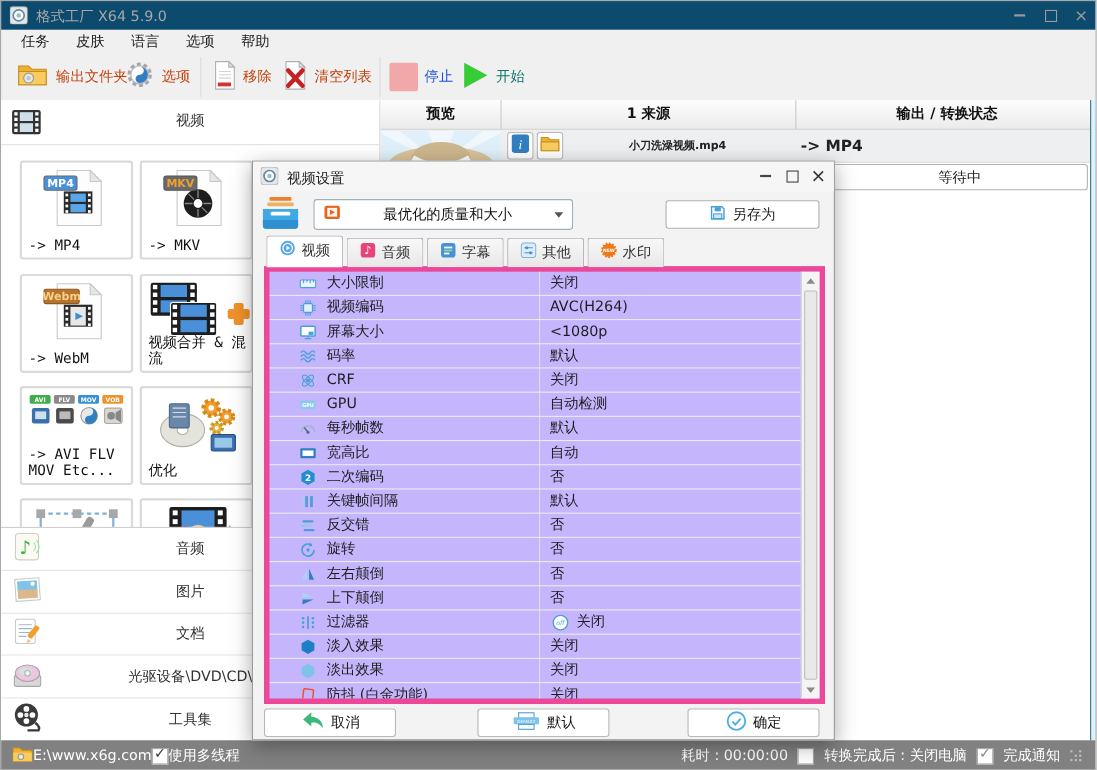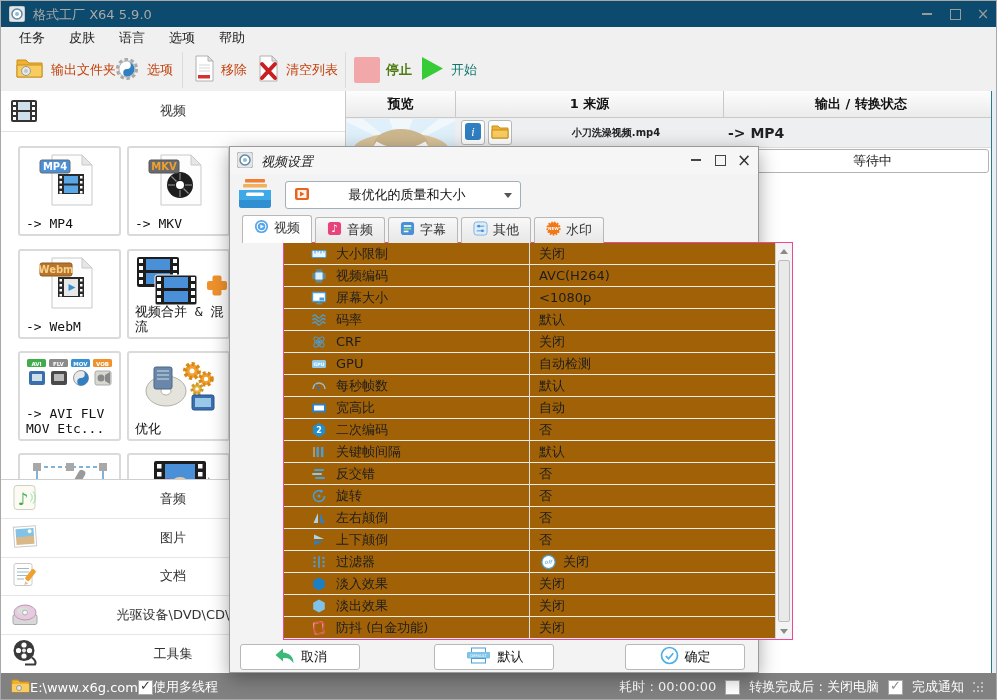--- a/index.html
+++ b/index.html
@@ -14,21 +14,21 @@
   .maxbox{width:9px;height:9px;border:1.4px solid #9a9a9a;}
   .xchar{font-size:15px;line-height:15px;}
   
   #menubar{position:absolute;left:0;top:26px;width:100%;height:22px;display:flex;align-items:center;padding-left:18px;gap:24px;color:#1d1d1d;}
   .menu-item{cursor:default;}
   
   #toolbar{position:absolute;left:0;top:48px;width:100%;height:42px;}
   .tb-btn{position:absolute;top:0;height:42px;display:flex;align-items:center;gap:6px;cursor:default;}
   .tb-sep{position:absolute;top:3px;width:1px;height:36px;background:#dcdcdc;}
   .tb-label{color:#c2410c;}
-  .tb-label.dis{color:#4d7c0f;font-weight:bold;}
+  .tb-label.dis{color:#1d4ed8;}
   .tb-label.start{color:#0f766e;}
   .stop-sq{width:26px;height:26px;background:#f2a8a8;border-radius:2px;}
   
   #leftpanel{position:absolute;left:0;top:90px;width:345px;height:582px;background:#fff;border-right:1px solid #c9c9c9;box-sizing:border-box;}
   #sec-head{position:absolute;left:0;top:0;width:100%;height:40px;border-bottom:1px solid #e2e2e2;}
   #sec-head .lbl{position:absolute;left:0;top:0;width:100%;height:40px;line-height:40px;text-align:center;color:#333;}
   #sec-head .ic{position:absolute;left:8px;top:5px;}
   .cell{position:absolute;width:103px;height:90px;background:#fff;border:2px solid #dadada;border-radius:3px;box-sizing:border-box;}
   .cell-icon{position:absolute;left:0;right:0;top:4px;display:flex;justify-content:center;}
   .cell-label{position:absolute;left:6px;bottom:3px;right:1px;font-family:"DejaVu Sans Mono","Liberation Mono",monospace;font-size:13px;line-height:15px;color:#111;}
@@ -50,33 +50,33 @@
   #statusbar{position:absolute;left:0;top:672px;width:100%;height:28px;background:#818181;color:#fff;display:flex;align-items:center;z-index:6;}
   #sb-left{display:flex;align-items:center;gap:0;padding-left:10px;}
   #sb-right{margin-left:auto;display:flex;align-items:center;gap:9px;padding-right:12px;}
   .cb{position:relative;width:13px;height:13px;background:#fff;border:1px solid #a8a8a8;display:inline-block;box-sizing:content-box;}
   .cb.checked::after{content:"\2713";position:absolute;left:1px;top:-3px;font-size:13px;color:#3a3a3a;}
   .cb.checked.gray::after{color:#8a8a8a;}
   .grip{width:11px;height:11px;position:relative;}
   .grip::after{content:"";position:absolute;left:0;top:0;width:2px;height:2px;background:#bdbdbd;box-shadow:8px 0 #bdbdbd,4px 4px #bdbdbd,8px 4px #bdbdbd,0 8px #bdbdbd,4px 8px #bdbdbd,8px 8px #bdbdbd;}
   
   #dialog{position:absolute;left:228px;top:145px;width:530px;height:527px;background:#f3f3f3;border:1px solid #9a9a9a;box-shadow:0 5px 18px rgba(0,0,0,.35);box-sizing:border-box;z-index:10;}
-  #dtitle{position:absolute;left:0;top:0;width:100%;height:27px;background:#f6f6f6;font-style:italic;}
+  #dtitle{position:absolute;left:0;top:0;width:100%;height:27px;background:#f6f6f6;}
   #dtitle .ic{position:absolute;left:7px;top:5px;}
   #dtitle .t{position:absolute;left:31px;top:6px;color:#222;}
   .dctl{position:absolute;top:4px;width:18px;height:18px;display:flex;align-items:center;justify-content:center;color:#444;}
   #tray-ic{position:absolute;left:6px;top:31px;}
   #profile-dd{position:absolute;left:55px;top:34px;width:236px;height:28px;background:#fff;border:1px solid #9fb0ba;border-radius:3px;box-sizing:border-box;display:flex;align-items:center;padding:0 8px;gap:6px;cursor:default;text-align:center;}
   #profile-dd .txt{flex:1;color:#111;}
   .caret{width:0;height:0;border-left:4px solid transparent;border-right:4px solid transparent;border-top:5px solid #555;}
   #saveas-btn{position:absolute;left:375px;top:35px;width:140px;height:26px;background:#fff;border:1px solid #b0b0b0;border-radius:3px;box-sizing:border-box;display:flex;align-items:center;justify-content:center;gap:6px;}
   #tabs{position:absolute;left:12px;top:71px;height:25px;display:flex;align-items:flex-end;z-index:5;}
   .tab{display:flex;align-items:center;gap:5px;padding:3px 11px 4px;border:1px solid #b8b8b8;border-bottom:none;border-radius:3px 3px 0 0;background:linear-gradient(#f8f8f8,#e7e7e7);margin-right:3px;color:#333;cursor:default;}
   .tab.active{background:#fff;padding-bottom:6px;position:relative;z-index:6;}
-  #settings-table{position:absolute;left:10px;top:95px;width:510px;height:398px;background:#a16207;border:1px solid #ec4899;box-sizing:border-box;margin-left:43px;}
+  #settings-table{position:absolute;left:10px;top:95px;width:510px;height:398px;background:#c4b5fd;border:5px solid #ec4899;box-sizing:border-box;}
   #col-divider{position:absolute;left:245px;top:0;bottom:0;width:1px;background:#dcdcdc;}
   #settings-rows{position:absolute;left:0;top:0;right:17px;bottom:0;overflow:hidden;}
   .s-row{position:relative;height:22px;border-bottom:1px solid #ebebeb;box-sizing:border-box;}
   .s-icon{position:absolute;left:26px;top:2px;width:18px;height:17px;display:flex;align-items:center;justify-content:center;}
   .s-label{position:absolute;left:52px;top:0;height:21px;line-height:21px;color:#1d1d1d;}
   .s-value{position:absolute;left:255px;top:0;height:21px;line-height:21px;color:#1d1d1d;display:flex;align-items:center;gap:5px;}
   .off-badge{display:flex;align-items:center;}
   #dlg-sb{position:absolute;right:0;top:0;width:17px;height:100%;background:#f4f4f4;border-left:1px solid #d2d2d2;box-sizing:border-box;}
   .sb-up,.sb-down{position:absolute;left:0;width:100%;height:16px;display:flex;align-items:center;justify-content:center;}
   .tri-up{width:0;height:0;border-left:4px solid transparent;border-right:4px solid transparent;border-bottom:5px solid #8a8a8a;}
@@ -538,20 +538,28 @@
     <div id="profile-dd">
       <span><svg width="16" height="16" viewBox="0 0 16 16">
             <rect x="1" y="2" width="14" height="12" rx="2" fill="#e8641e"></rect>
             <rect x="3.5" y="4" width="9" height="8" fill="#fff" opacity=".92"></rect>
             <path d="M6 5.5l4.5 2.5L6 10.5z" fill="#e8641e"></path>
           </svg></span>
       <span class="txt">最优化的质量和大小</span>
       <span class="caret"></span>
     </div>
 
+    <div id="saveas-btn">
+      <span><svg width="15" height="15" viewBox="0 0 16 16">
+            <path d="M2 2h10l2 2v10H2z" fill="#fff" stroke="#4a9fd8" stroke-width="1.4"></path>
+            <rect x="5" y="2.5" width="6" height="4" fill="#4a9fd8"></rect>
+            <rect x="4" y="9" width="8" height="4.5" fill="#cfe6f5" stroke="#4a9fd8"></rect>
+          </svg></span>
+      <span>另存为</span>
+    </div>
 
     <div id="tabs">
         <span class="tab active">
           <span><svg width="15" height="15" viewBox="0 0 16 16">
               <circle cx="8" cy="8" r="7" fill="#56a6e8"></circle>
               <circle cx="8" cy="8" r="4.6" fill="none" stroke="#fff" stroke-width="1.2"></circle>
               <path d="M6.8 5.8 L10.6 8 L6.8 10.2 Z" fill="#fff"></path>
             </svg></span>
           <span class="tab-lbl">视频</span>
         </span>

